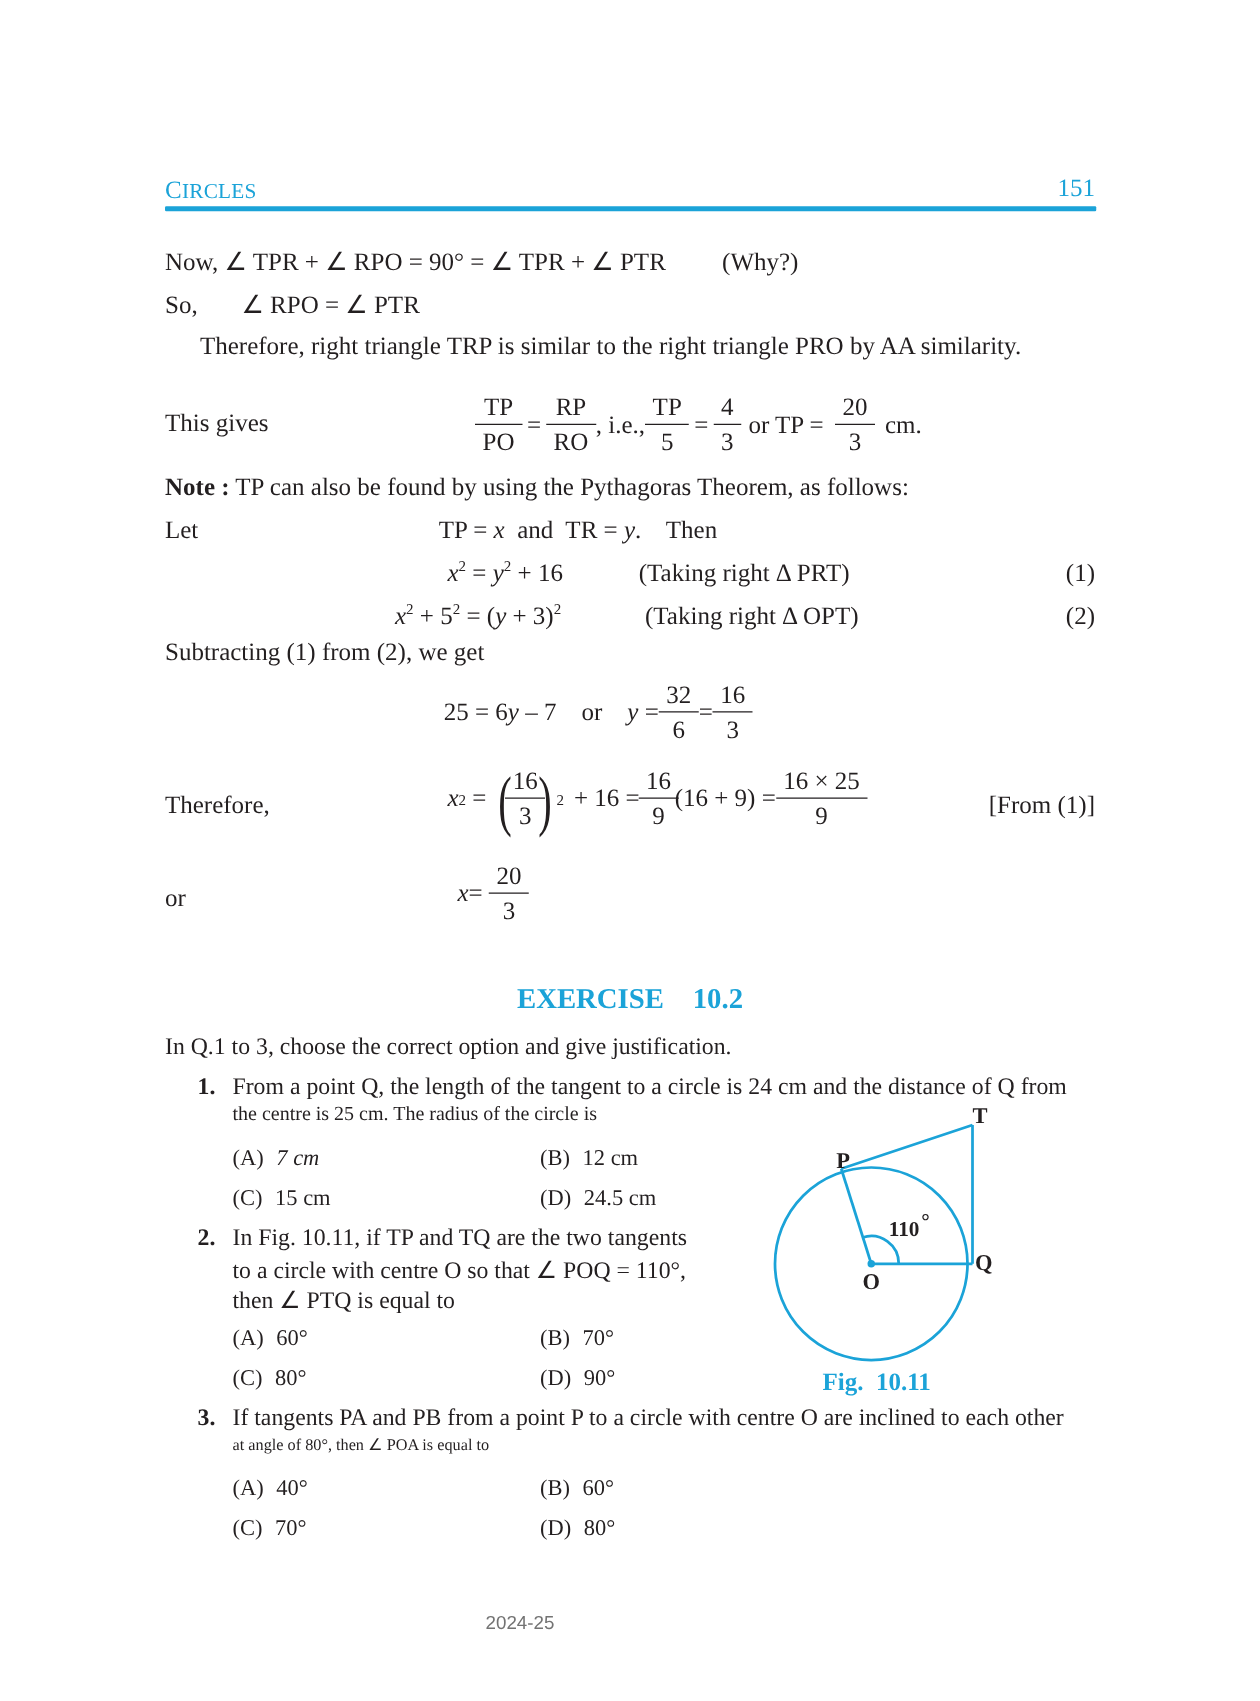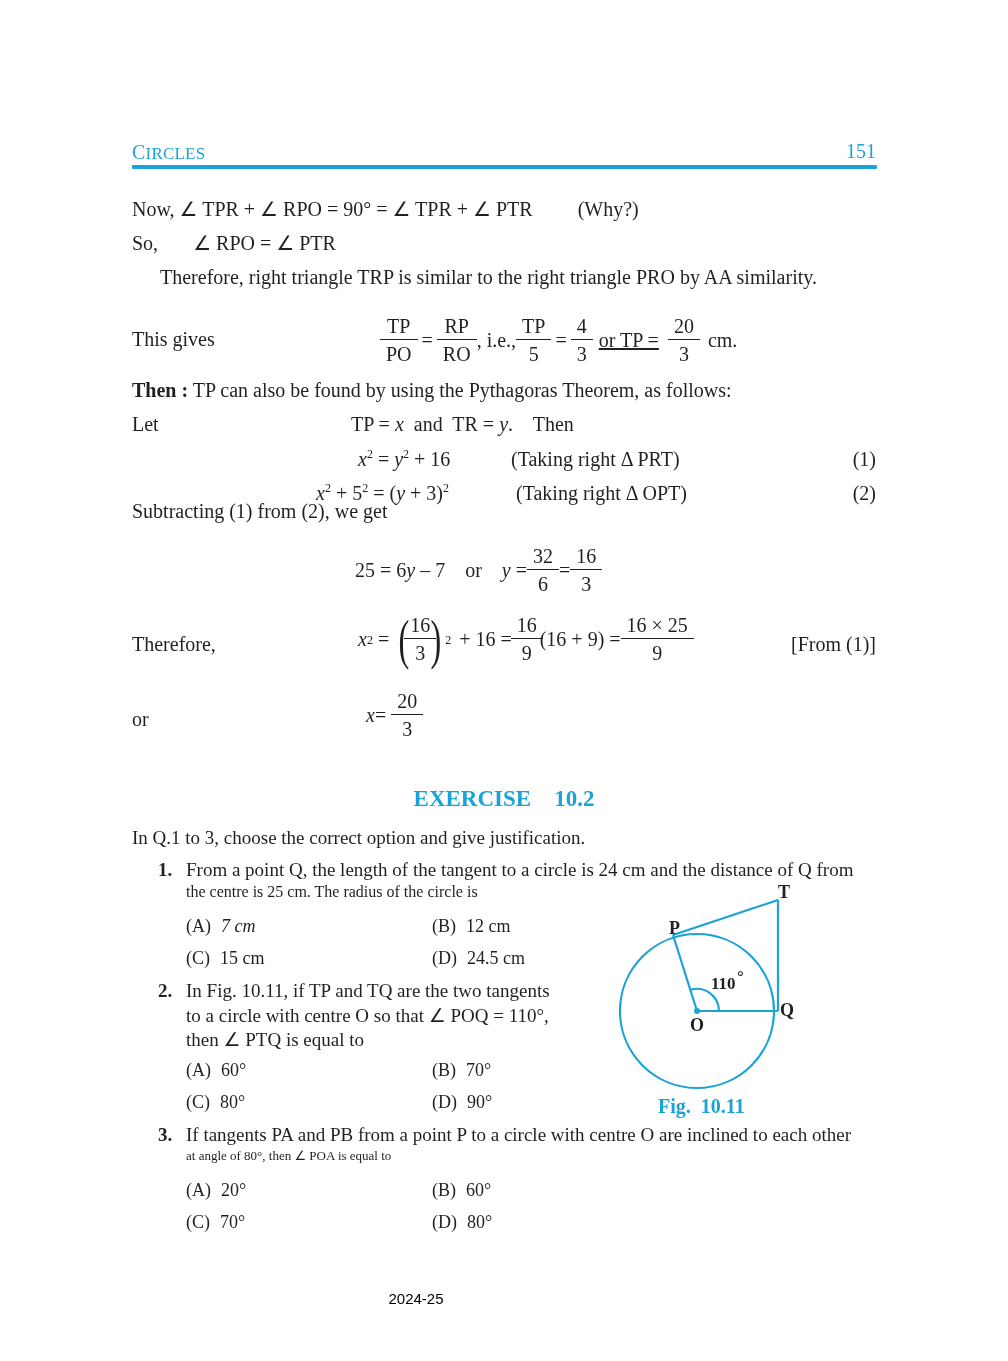--- a/index.html
+++ b/index.html
@@ -14,21 +14,21 @@
   i { font-style: italic; }
   b { font-weight: bold; }
   sup { font-size: 12px; vertical-align: 8px; line-height: 0; }
   .frac { display: inline-flex; flex-direction: column; align-items: center; vertical-align: middle; margin: 0 3px; }
   .frac .n { padding: 0 3px; line-height: 26px; }
   .frac .d { border-top: 1px solid #231f20; padding: 0 3px; line-height: 28px; width: 100%; text-align: center; }
   .paren { display: inline-block; font-size: 54px; line-height: 54px; vertical-align: middle; transform: scaleX(0.6); font-weight: 100; }
   .ex-title { left: 0; width: 1008px; text-align: center; top: 786px; font-size: 23px; font-weight: bold; }
   .qnum { font-weight: bold; }
   .opt { font-size: 18px; }
-  .footer { left: 0; width: 832px; text-align: center; top: 1290px; font-family: "Liberation Sans", sans-serif; font-size: 15px; color: #000000; }
+  .footer { left: 0; width: 832px; text-align: center; top: 1290px; font-family: "Liberation Sans", sans-serif; font-size: 15px; color: #737373; }
 </style>
 </head>
 <body>
 
 <div class="abs running-head accent"><span class="big">C</span><span>IRCLES</span></div>
 <div class="abs page-num accent">151</div>
 <div class="abs rule"></div>
 
 <div class="abs" style="left:132px; top:197px;">
   <span>Now,</span>
@@ -55,43 +55,43 @@
   <span>, i.e.,</span>
   <span class="frac">
       <span class="n">TP</span>
       <span class="d">5</span>
     </span>
   <span style="margin:0 4px;">=</span>
   <span class="frac">
       <span class="n">4</span>
       <span class="d">3</span>
     </span>
-  <span style="margin:18px 6px;text-decoration:underline;">or TP =</span>
+  <span style="margin:18px 6px;">or TP =</span>
   <span class="frac" style="margin-left:6px;">
       <span class="n">20</span>
       <span class="d">3</span>
     </span>
   <span style="margin-left:8px;">cm.</span>
 </div>
 
 <div class="abs" style="left:132px; top:379px;">
-  <b>Then :</b><span> TP can also be found by using the Pythagoras Theorem, as follows:</span>
+  <b>Note :</b><span> TP can also be found by using the Pythagoras Theorem, as follows:</span>
 </div>
 <div class="abs" style="left:132px; top:413px;">Let</div>
 <div class="abs" style="left:351px; top:413px; white-space:pre;"><span>TP = </span><i>x</i><span>  and  TR = </span><i>y</i><span>.    Then</span></div>
 
 <div class="abs" style="left:358px; top:448px; white-space:pre;"><i>x</i><sup>2</sup><span> = </span><i>y</i><sup>2</sup><span> + 16</span></div>
 <div class="abs" style="left:511px; top:448px;">(Taking right Δ PRT)</div>
 <div class="abs" style="right:132px; top:448px;">(1)</div>
 
 <div class="abs" style="left:316px; top:482px; white-space:pre;"><i>x</i><sup>2</sup><span> + 5</span><sup>2</sup><span> = (</span><i>y</i><span> + 3)</span><sup>2</sup></div>
 <div class="abs" style="left:516px; top:482px;">(Taking right Δ OPT)</div>
 <div class="abs" style="right:132px; top:482px;">(2)</div>
 
-<div class="abs" style="left:132px; top:500px;">Subtracting (1) from (2), we get</div>
+<div class="abs" style="left:132px; top:511px;">Subtracting (1) from (2), we get</div>
 <div class="abs" style="left:355px; top:543px; display:flex; align-items:center; white-space:pre;">
   <span>25 = 6</span><i>y</i><span> – 7    or    </span><i>y</i><span> =</span>
   <span class="frac"><span class="n">32</span><span class="d">6</span></span>
   <span>=</span>
   <span class="frac"><span class="n">16</span><span class="d">3</span></span>
 </div>
 
 <div class="abs" style="left:132px; top:633px;">Therefore,</div>
 <div class="abs" style="left:358px; top:612px; display:flex; align-items:center; white-space:pre;">
   <i>x</i><sup>2</sup><span> =</span>
@@ -152,18 +152,18 @@
     <text x="170" y="138">Q</text>
     <text x="101" y="111" font-size="17">110</text>
     <text x="127" y="104" font-size="17">°</text>
   </g>
 </svg>
 <div class="abs accent" style="left:658px; top:1095px; font-size:20px; font-weight:bold; white-space:pre;">Fig.  10.11</div>
 
 <div class="abs qnum" style="left:158px; top:1124px; font-size:19px;">3.</div>
 <div class="abs" style="left:186px; top:1124px; font-size:19px;">If tangents PA and PB from a point P to a circle with centre O are inclined to each other</div>
 <div class="abs" style="left:186px; top:1148px; font-size:13px;">at angle of 80°, then ∠ POA is equal to</div>
-<div class="abs opt" style="left:186px; top:1180px;"><span>(A)</span><span style="margin-left:10px;">20°</span></div>
+<div class="abs opt" style="left:186px; top:1180px;"><span>(A)</span><span style="margin-left:10px;">40°</span></div>
 <div class="abs opt" style="left:432px; top:1180px;"><span>(B)</span><span style="margin-left:10px;">60°</span></div>
 <div class="abs opt" style="left:186px; top:1212px;"><span>(C)</span><span style="margin-left:10px;">70°</span></div>
 <div class="abs opt" style="left:432px; top:1212px;"><span>(D)</span><span style="margin-left:10px;">80°</span></div>
 
 <div class="abs footer">2024-25</div>
 
 </body></html>

